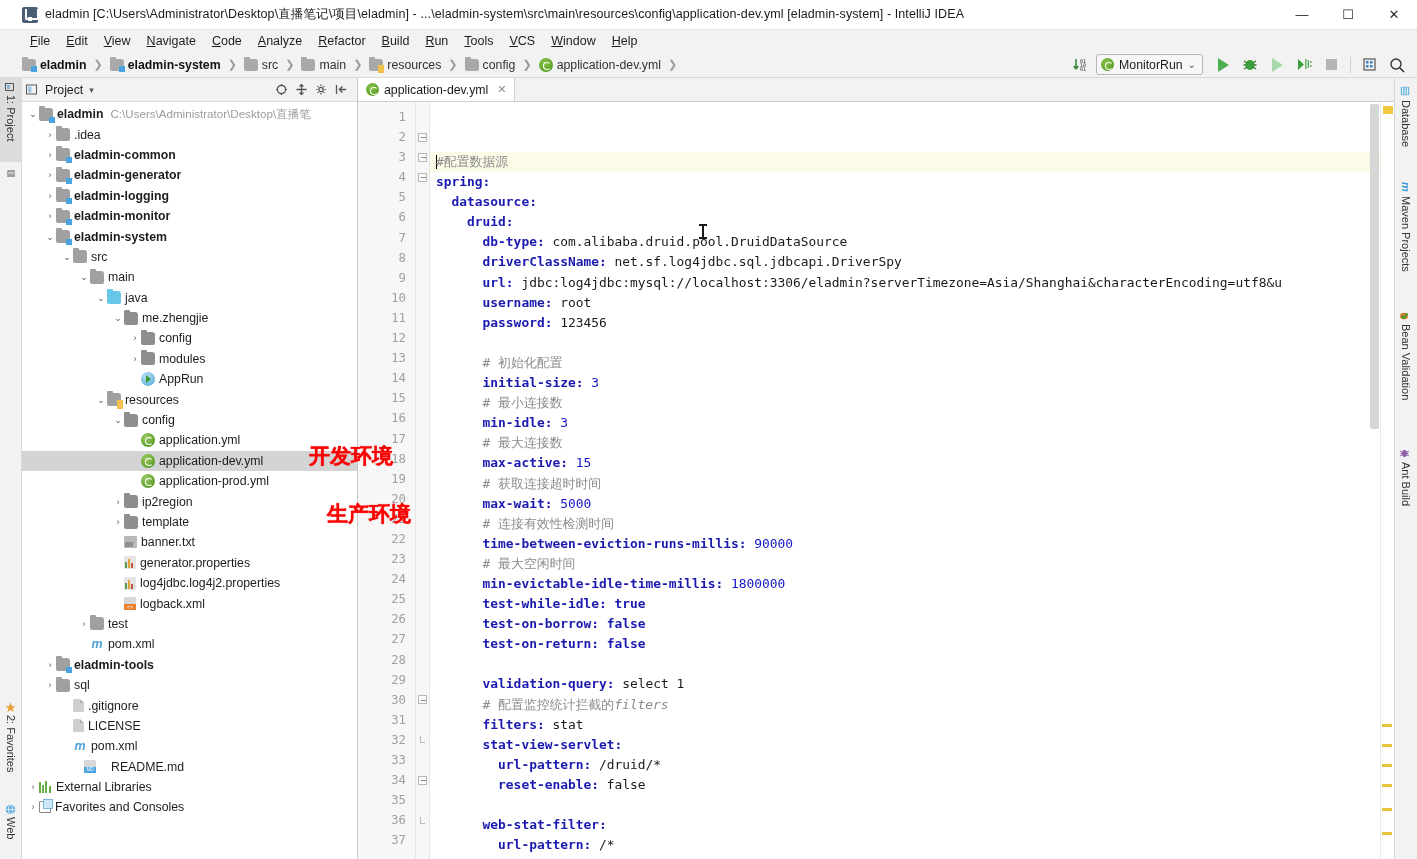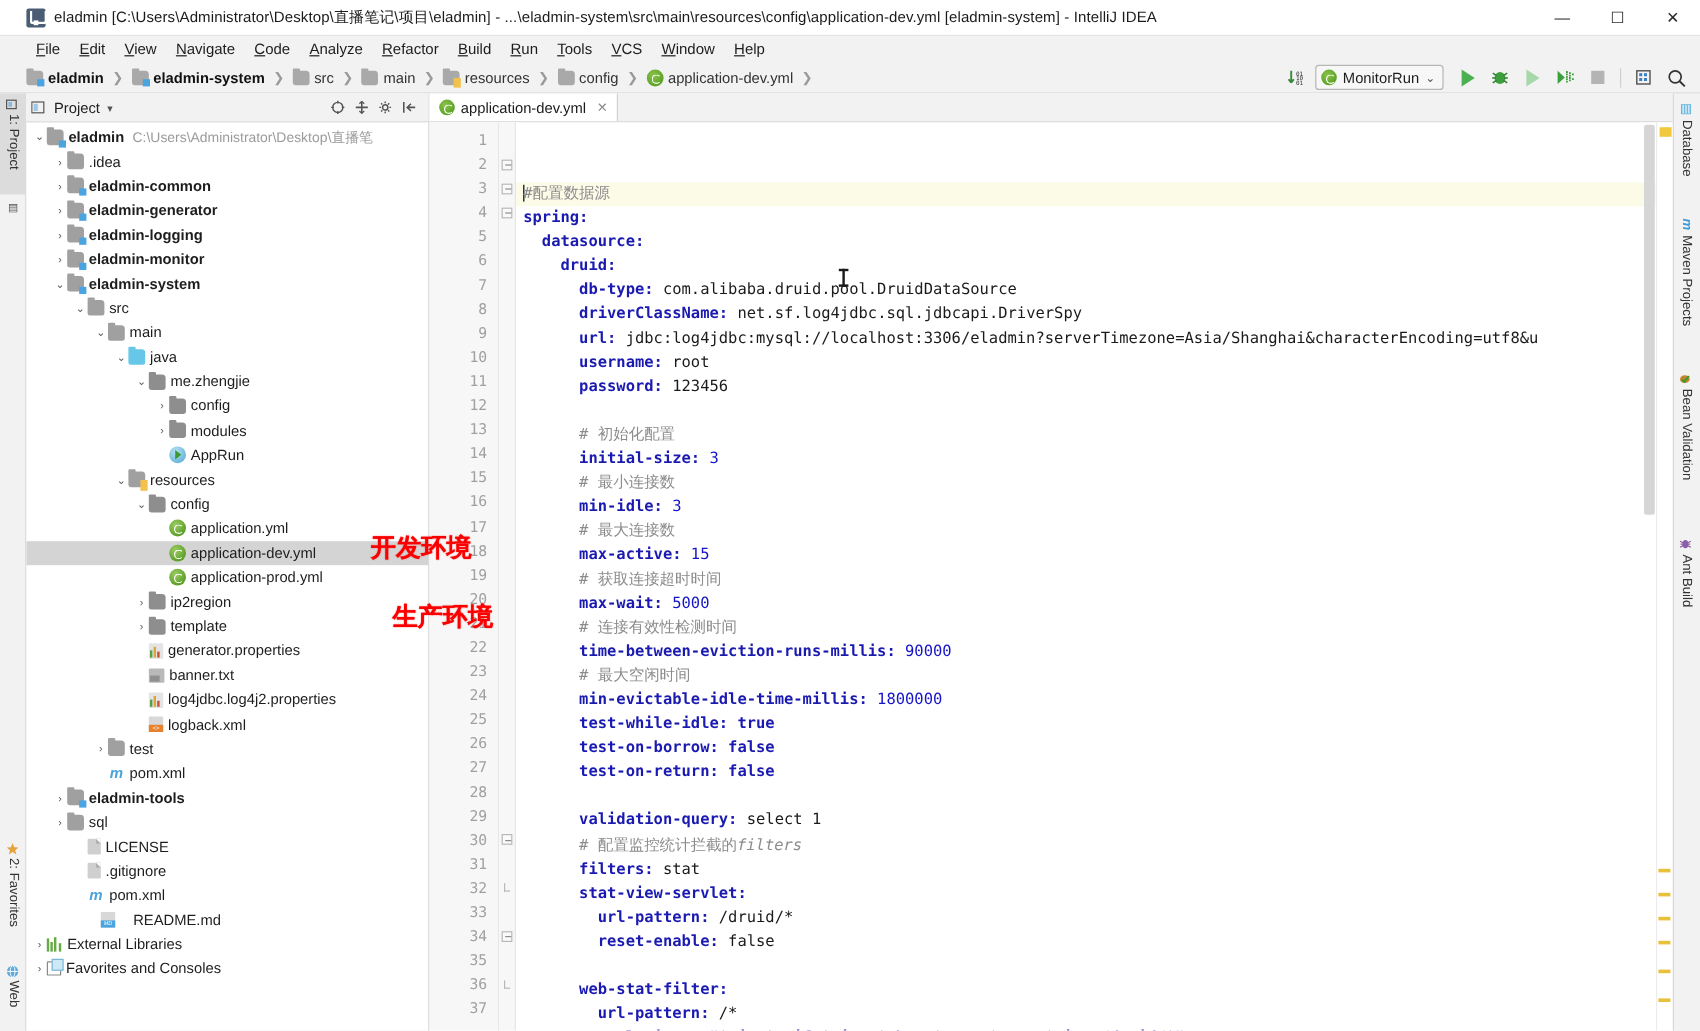--- a/index.html
+++ b/index.html
@@ -560,34 +560,34 @@
           <span class="ic ic-folder dk"></span>
           <span class="nlabel">ip2region</span>
         </div>
         <div class="node" style="padding-left: 90px;">
           <span class="arrow">›</span>
           <span class="ic ic-folder dk"></span>
           <span class="nlabel">template</span>
         </div>
         <div class="node" style="padding-left: 90px;">
           <span class="arrow"></span>
+          <span class="ic-banner"></span>
+          <span class="nlabel">banner.txt</span>
+        </div>
+        <div class="node" style="padding-left: 90px;">
+          <span class="arrow"></span>
           <span class="ic-props">
             <i class="b1"></i>
             <i class="b2"></i>
             <i class="b3"></i>
           </span>
           <span class="nlabel">generator.properties</span>
         </div>
         <div class="node" style="padding-left: 90px;">
           <span class="arrow"></span>
-          <span class="ic-banner"></span>
-          <span class="nlabel">banner.txt</span>
-        </div>
-        <div class="node" style="padding-left: 90px;">
-          <span class="arrow"></span>
           <span class="ic-props">
             <i class="b1"></i>
             <i class="b2"></i>
             <i class="b3"></i>
           </span>
           <span class="nlabel">log4jdbc.log4j2.properties</span>
         </div>
         <div class="node" style="padding-left: 90px;">
           <span class="arrow"></span>
           <span class="ic-xml">
@@ -613,26 +613,26 @@
           <span class="nlabel">eladmin-tools</span>
         </div>
         <div class="node" style="padding-left: 22px;">
           <span class="arrow">›</span>
           <span class="ic ic-folder"></span>
           <span class="nlabel">sql</span>
         </div>
         <div class="node" style="padding-left: 39px;">
           <span class="arrow"></span>
           <span class="ic-file"></span>
+          <span class="nlabel">.gitignore</span>
+        </div>
+        <div class="node" style="padding-left: 39px;">
+          <span class="arrow"></span>
+          <span class="ic-file"></span>
           <span class="nlabel">LICENSE</span>
-        </div>
-        <div class="node" style="padding-left: 39px;">
-          <span class="arrow"></span>
-          <span class="ic-file"></span>
-          <span class="nlabel">.gitignore</span>
         </div>
         <div class="node" style="padding-left: 39px;">
           <span class="arrow"></span>
           <span class="ic-mvn">m</span>
           <span class="nlabel">pom.xml</span>
         </div>
         <div class="node" style="padding-left: 39px; gap: 11px;">
           <span class="arrow"></span>
           <span class="ic-md">
             <i class="tag">MD</i>

